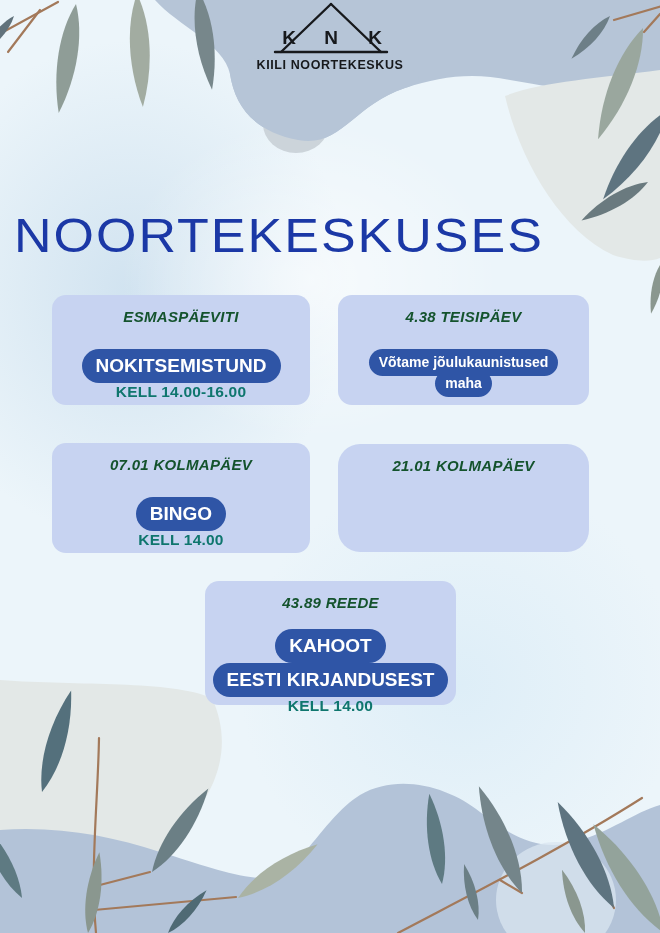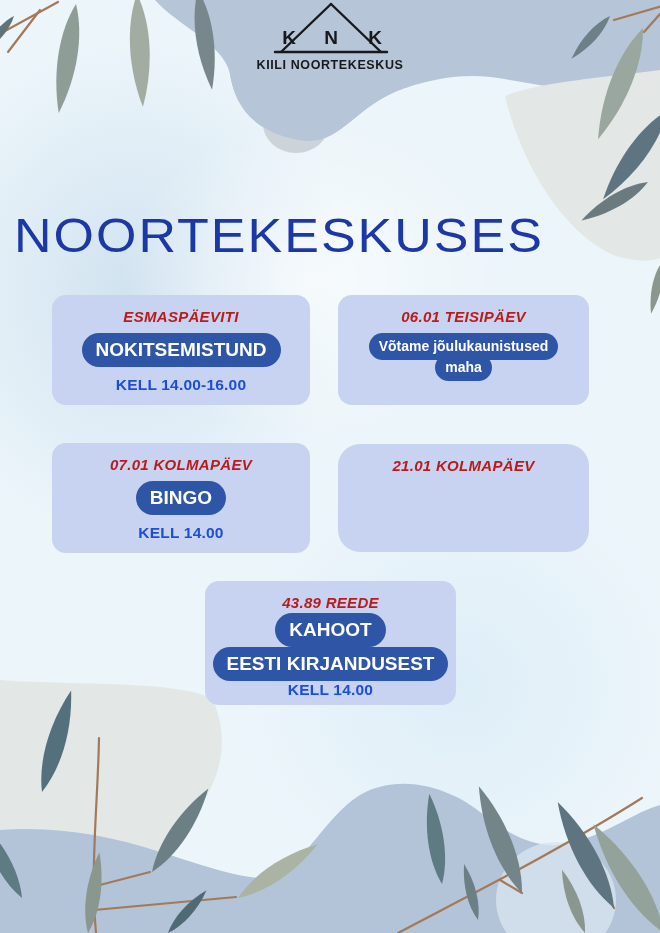--- a/index.html
+++ b/index.html
@@ -37,35 +37,35 @@
     letter-spacing:2px;white-space:nowrap;transform:scaleY(.92);transform-origin:left top;
   }
 
   
   .card{
     position:absolute;background:#c7d3f1;border-radius:14px;
     display:flex;flex-direction:column;align-items:center;
     padding:13px 6px 11px;box-sizing:border-box;
   }
   .card-date{
-    font-size:15px;font-weight:bold;font-style:italic;color:#b91c1c;
+    font-size:15px;font-weight:bold;font-style:italic;color:#14532d;
     letter-spacing:.3px;white-space:nowrap;
   }
-  .pill-stack{display:flex;flex-direction:column;align-items:center;margin-top:8px;text-align:center;}
+  .pill-stack{display:flex;flex-direction:column;align-items:center;margin-top:24px;text-align:center;}
   .pill{
     display:inline-block;background:#2f55a6;color:#ffffff;
     font-weight:bold;font-size:19px;line-height:1;
     padding:7px 14px 8px;border-radius:17px;white-space:nowrap;
   }
   .pill.small{font-size:14px;padding:6px 10px 7px;}
   .pill-line1{position:relative;z-index:2;}
   .pill-line2{margin-top:-6px;z-index:1;}
   .pill-line2:empty{display:none;}
   .card-time{
-    margin-top:auto;font-size:15.5px;font-weight:bold;color:#1d4ed8;
+    margin-top:auto;font-size:15.5px;font-weight:bold;color:#0f766e;
     letter-spacing:.2px;white-space:nowrap;
   }
   .card-time:empty{display:none;}
   #card-1{left:52px;top:295px;width:258px;height:110px;}
   #card-2{left:338px;top:295px;width:251px;height:110px;}
   #card-3{left:52px;top:443px;width:258px;height:110px;}
   #card-4{left:338px;top:444px;width:251px;height:108px;border-radius:22px;}
   #card-5{left:205px;top:581px;width:251px;height:124px;}
 </style>
 </head>
@@ -167,21 +167,21 @@
   <div class="card" id="card-1">
     <div class="card-date">ESMASPÄEVITI</div>
     <div class="pill-stack">
       <span class="pill pill-line1">NOKITSEMISTUND</span>
 
     </div>
     <div class="card-time">KELL 14.00-16.00</div>
   </div>
 
   <div class="card" id="card-2">
-    <div class="card-date">06.01 TEISIPÄEV</div>
+    <div class="card-date">4.38 TEISIPÄEV</div>
     <div class="pill-stack">
       <span class="pill small pill-line1">Võtame jõulukaunistused</span>
       <span class="pill small pill-line2">maha</span>
     </div>
 
   </div>
 
   <div class="card" id="card-3">
     <div class="card-date">07.01 KOLMAPÄEV</div>
     <div class="pill-stack">

